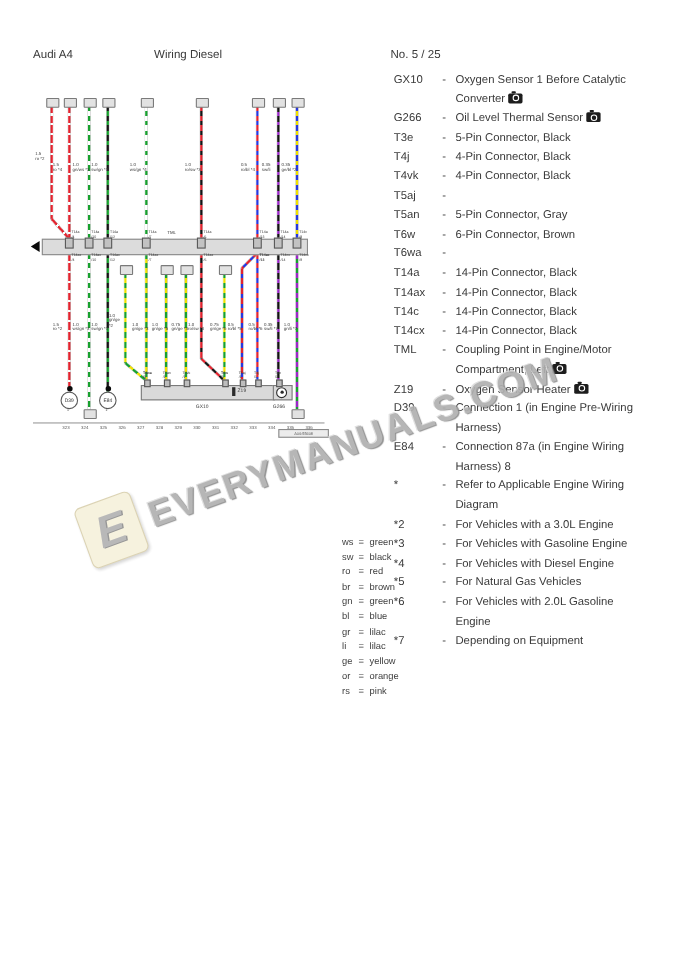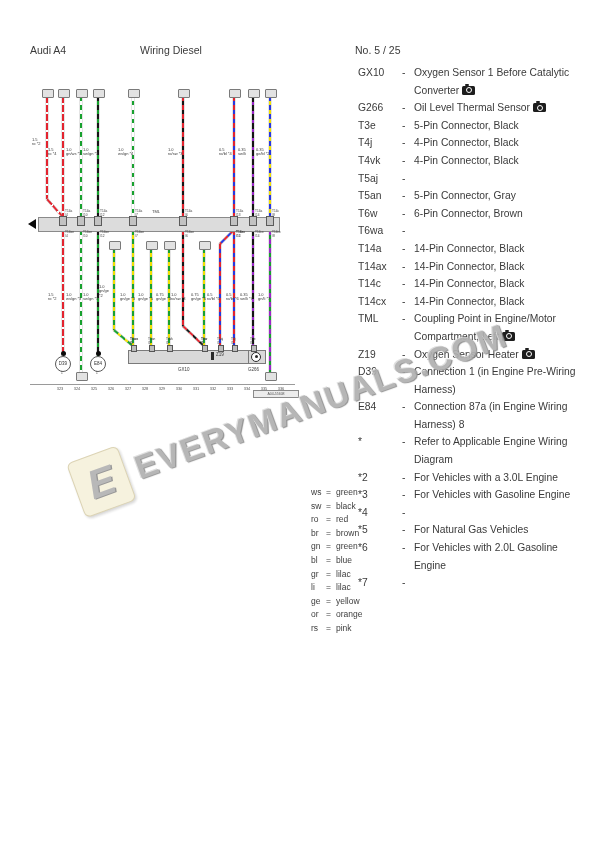--- a/index.html
+++ b/index.html
@@ -351,34 +351,36 @@
       <div class="leg-desc">For Vehicles with a 3.0L Engine</div>
     </div>
     <div class="leg-row">
       <div class="leg-term">*3</div>
       <div class="leg-dash">-</div>
       <div class="leg-desc">For Vehicles with Gasoline Engine</div>
     </div>
     <div class="leg-row">
       <div class="leg-term">*4</div>
       <div class="leg-dash">-</div>
+      <div class="leg-desc">For Vehicles with Diesel Engine</div>
     </div>
     <div class="leg-row">
       <div class="leg-term">*5</div>
       <div class="leg-dash">-</div>
       <div class="leg-desc">For Natural Gas Vehicles</div>
     </div>
     <div class="leg-row">
       <div class="leg-term">*6</div>
       <div class="leg-dash">-</div>
       <div class="leg-desc">For Vehicles with 2.0L Gasoline Engine</div>
     </div>
     <div class="leg-row">
       <div class="leg-term">*7</div>
       <div class="leg-dash">-</div>
+      <div class="leg-desc">Depending on Equipment</div>
     </div>
   </div>
 
 <div id="colorkey">
     <div class="ck-row">
       <div class="ck-code">ws</div>
       <div class="ck-eq">=</div>
       <div>green</div>
     </div>
     <div class="ck-row">

